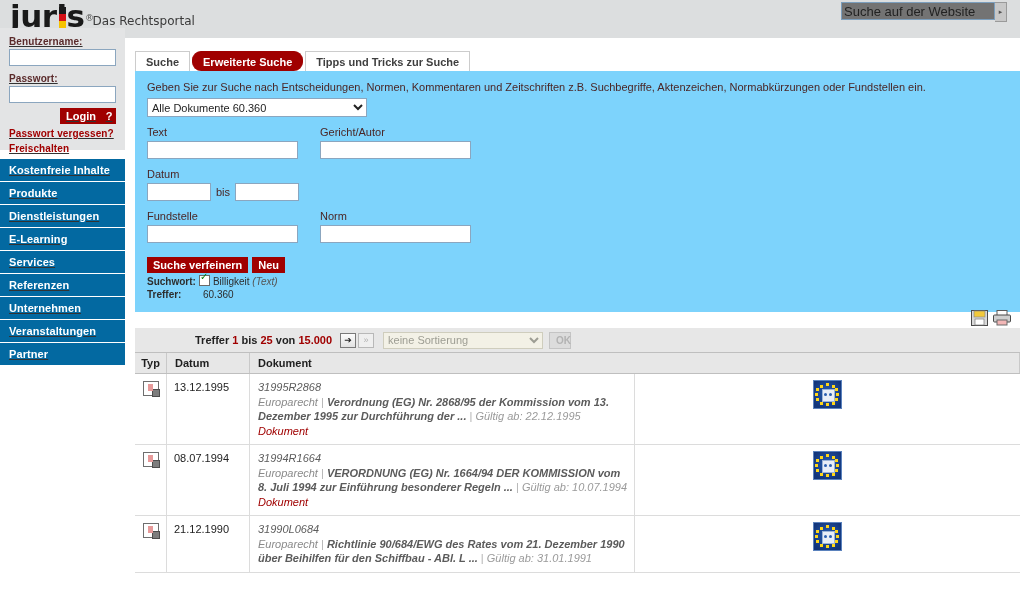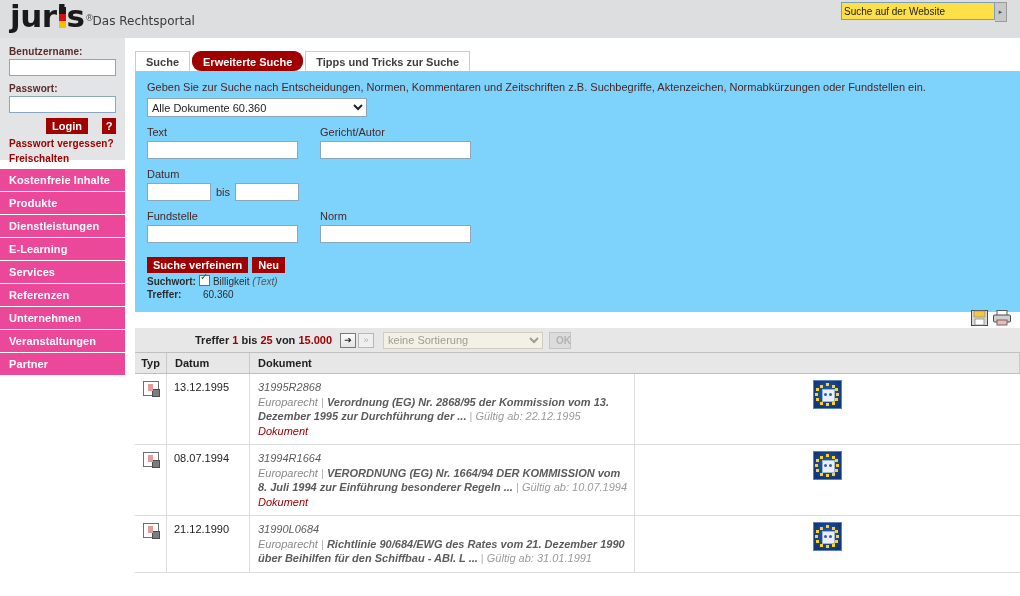--- a/index.html
+++ b/index.html
@@ -53,40 +53,40 @@
     position: relative; top: -2px;
   }
 
   .site-search {
     position: absolute; right: 13px; top: 2px;
     display: flex; align-items: stretch;
   }
   .site-search input {
     width: 148px; height: 14px;
     font-family: "Liberation Sans", sans-serif;
-    font-size: 10px;
+    font-size: 13px;
     border: 1px solid #7b9ebd;
     padding: 1px 2px;
     color: #222;
-    background: #fde047;
+    background: #737373;
     box-sizing: content-box;
   }
   .site-search .go-btn {
     width: 11px; height: 18px;
     background: #c8c8c8;
     border: 1px solid #9a9a9a;
     border-left: none;
     font-size: 7px;
     color: #555;
     display: flex; align-items: center; justify-content: center;
     cursor: pointer;
   }
 
   
-  .leftcol { position: absolute; left: 0; top: 38px; width: 125px; }
+  .leftcol { position: absolute; left: 0; top: 28px; width: 125px; text-decoration: underline; }
   .loginbox {
     background: #e3e4e5;
     padding: 8px 9px 9px 9px;
     width: 107px;
     height: 105px;
     box-sizing: content-box;
   }
   .lbl {
     font-size: 10px; font-weight: bold; color: #5a2a2a;
     margin-bottom: 2px; display: block;
@@ -94,21 +94,21 @@
   }
   .loginbox input[type=text], .loginbox input[type=password] {
     width: 101px; height: 13px;
     border: 1px solid #8ba6bf;
     background: #fff;
     font-size: 11px;
     padding: 1px 2px;
     margin-bottom: 7px;
     display: block;
   }
-  .login-row { display: flex; justify-content: flex-end; gap: 14px; margin-top: -2px; }
+  .login-row { display: flex; justify-content: flex-end; gap: 0; margin-top: -2px; }
   .btn-red {
     background: #a00000; color: #fff; font-weight: bold;
     font-size: 11px; border: none; padding: 2px 6px;
     cursor: pointer; line-height: 12px;
     font-family: "Liberation Sans", sans-serif;
   }
   .btn-help {
     background: #a00000; color: #fff; font-weight: bold;
     font-size: 11px; border: none; width: 14px; padding: 2px 0;
     cursor: pointer; line-height: 12px; text-align: center;
@@ -119,21 +119,21 @@
     font-weight: bold; text-decoration: none; margin-top: 4px;
     letter-spacing: .1px;
   }
 
   .navmenu { margin-top: 9px; width: 125px; }
   .navitem {
     height: 22px; line-height: 22px;
     font-size: 11px; font-weight: bold;
     padding-left: 9px;
     color: #ffffff;
-    background: #ec4899;
+    background: #0369a1;
     border-bottom: 1px solid #ffffff;
     cursor: pointer;
     letter-spacing: .1px;
   }
   .navitem.active {
     background: #bcbcbc; color: #1b1b1b;
   }
 
   
   .maincol { position: absolute; left: 135px; top: 52px; width: 885px; }

